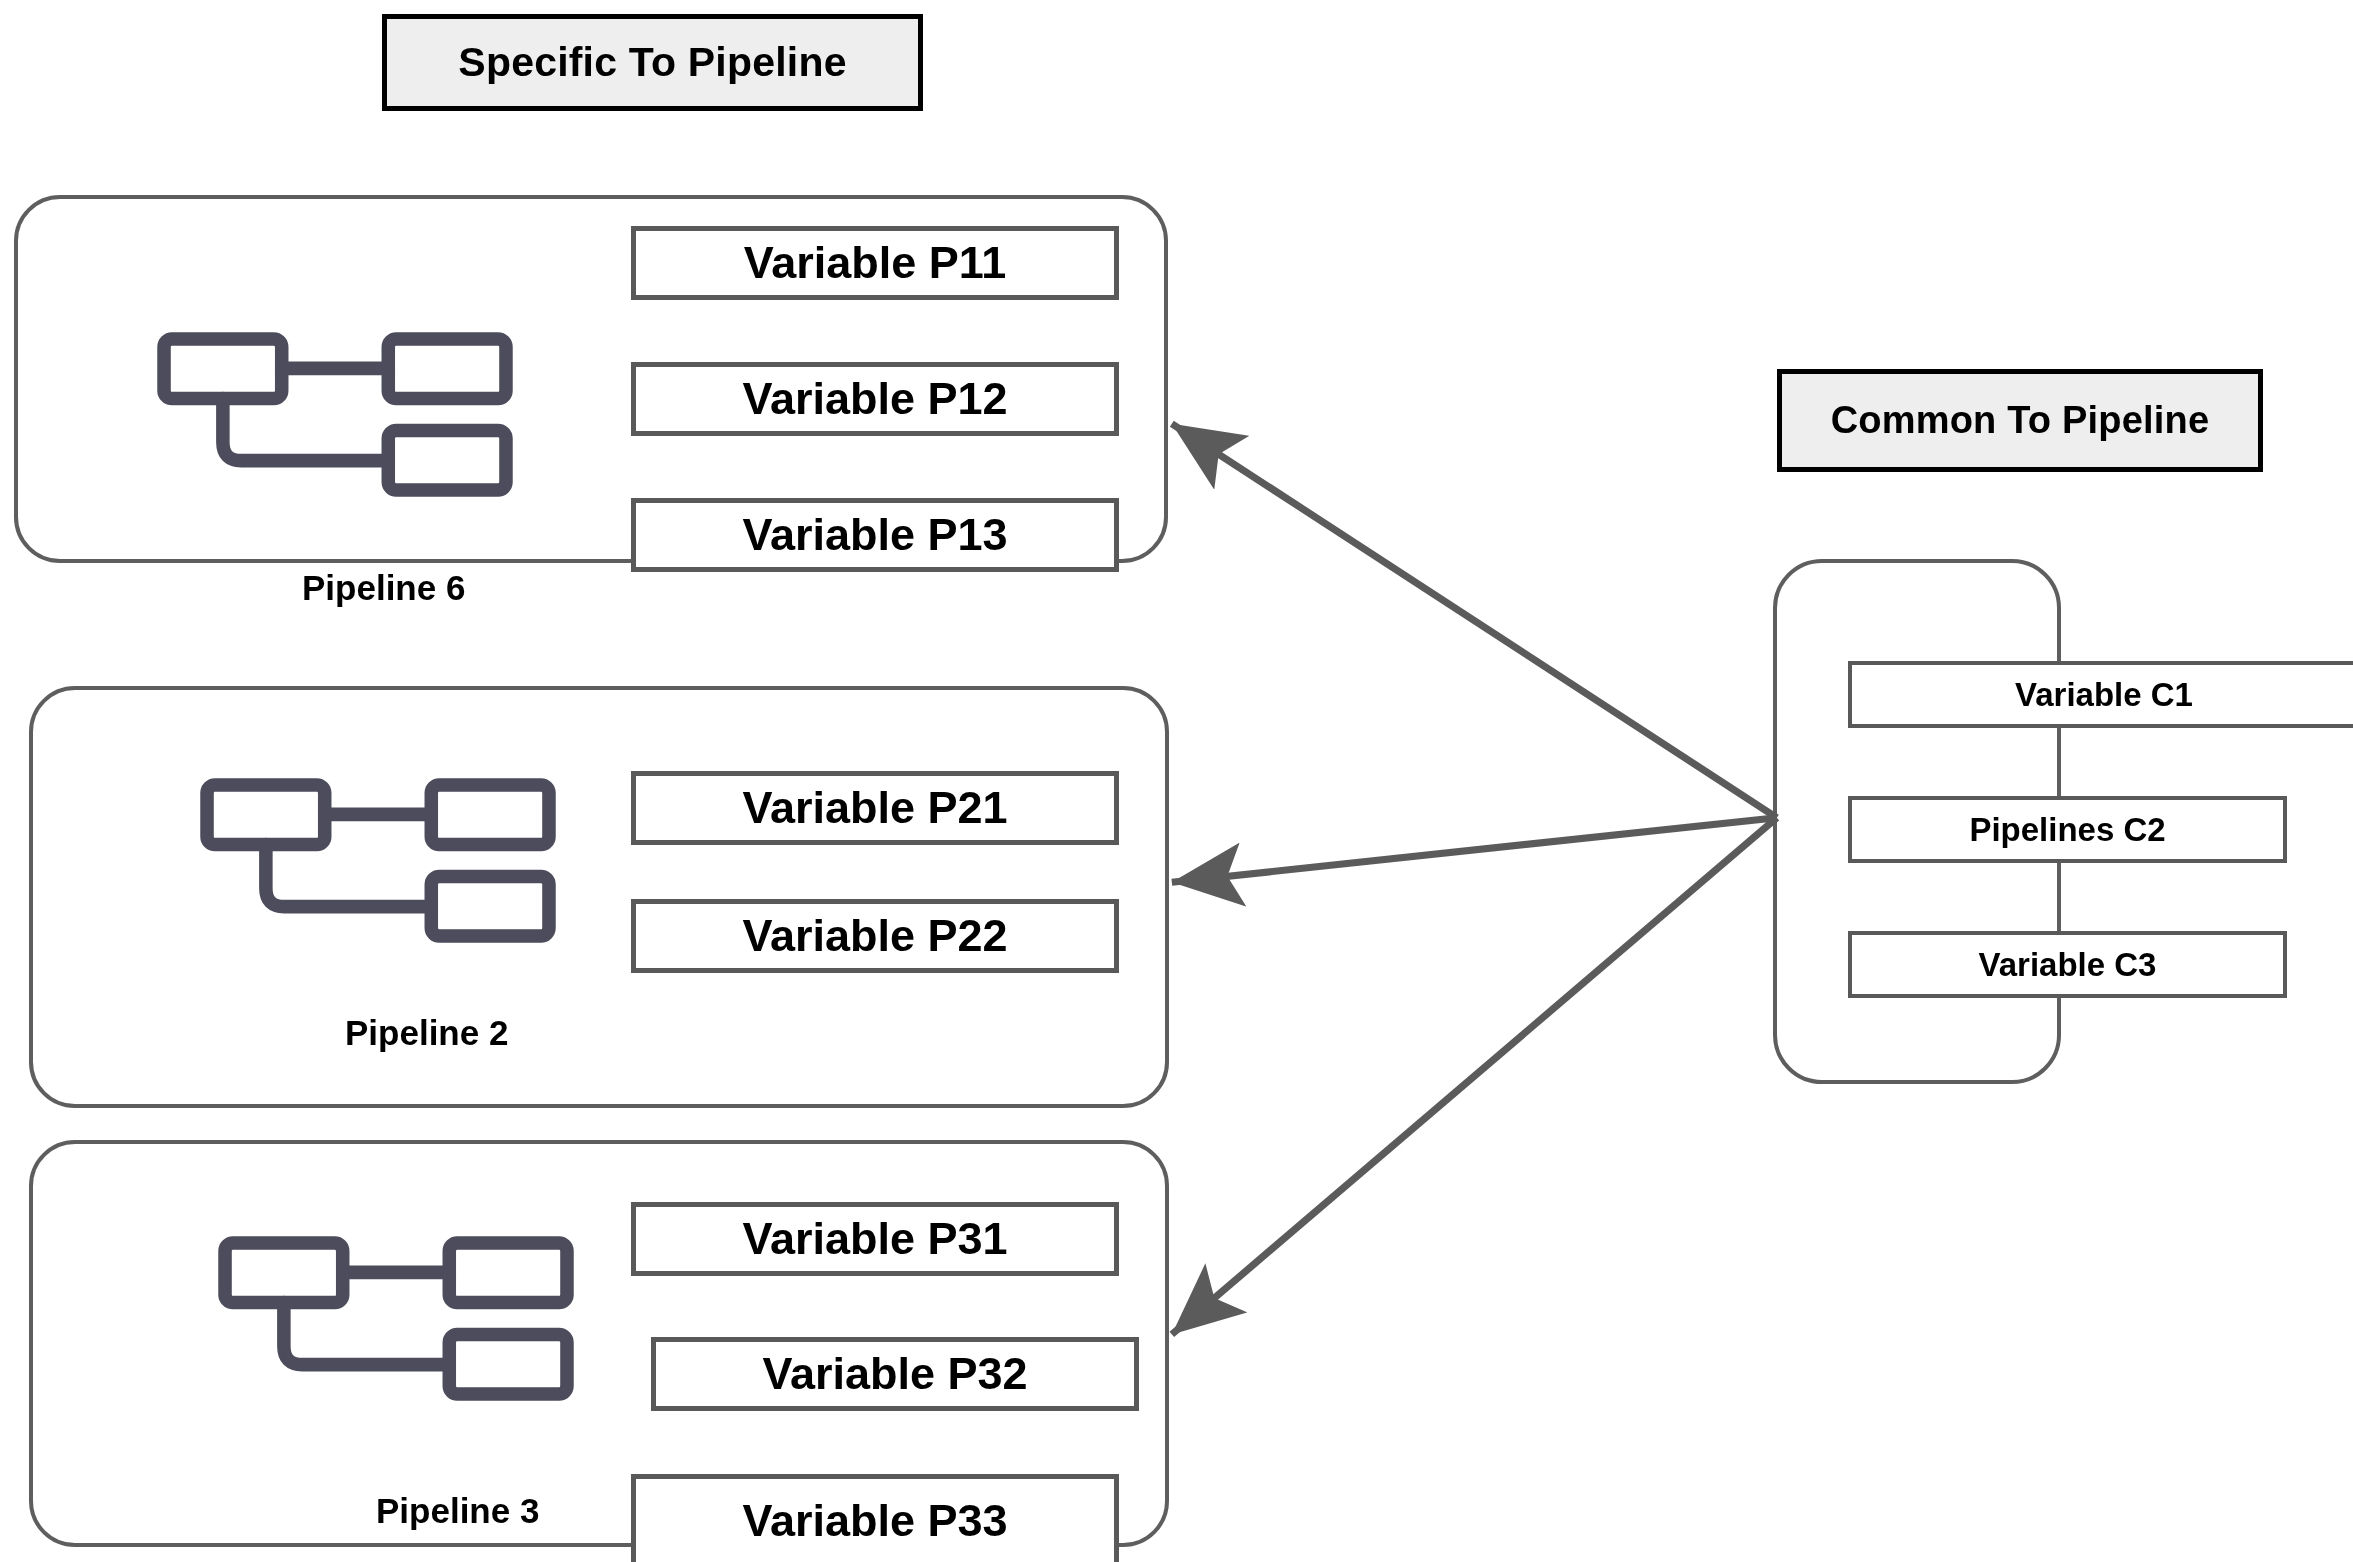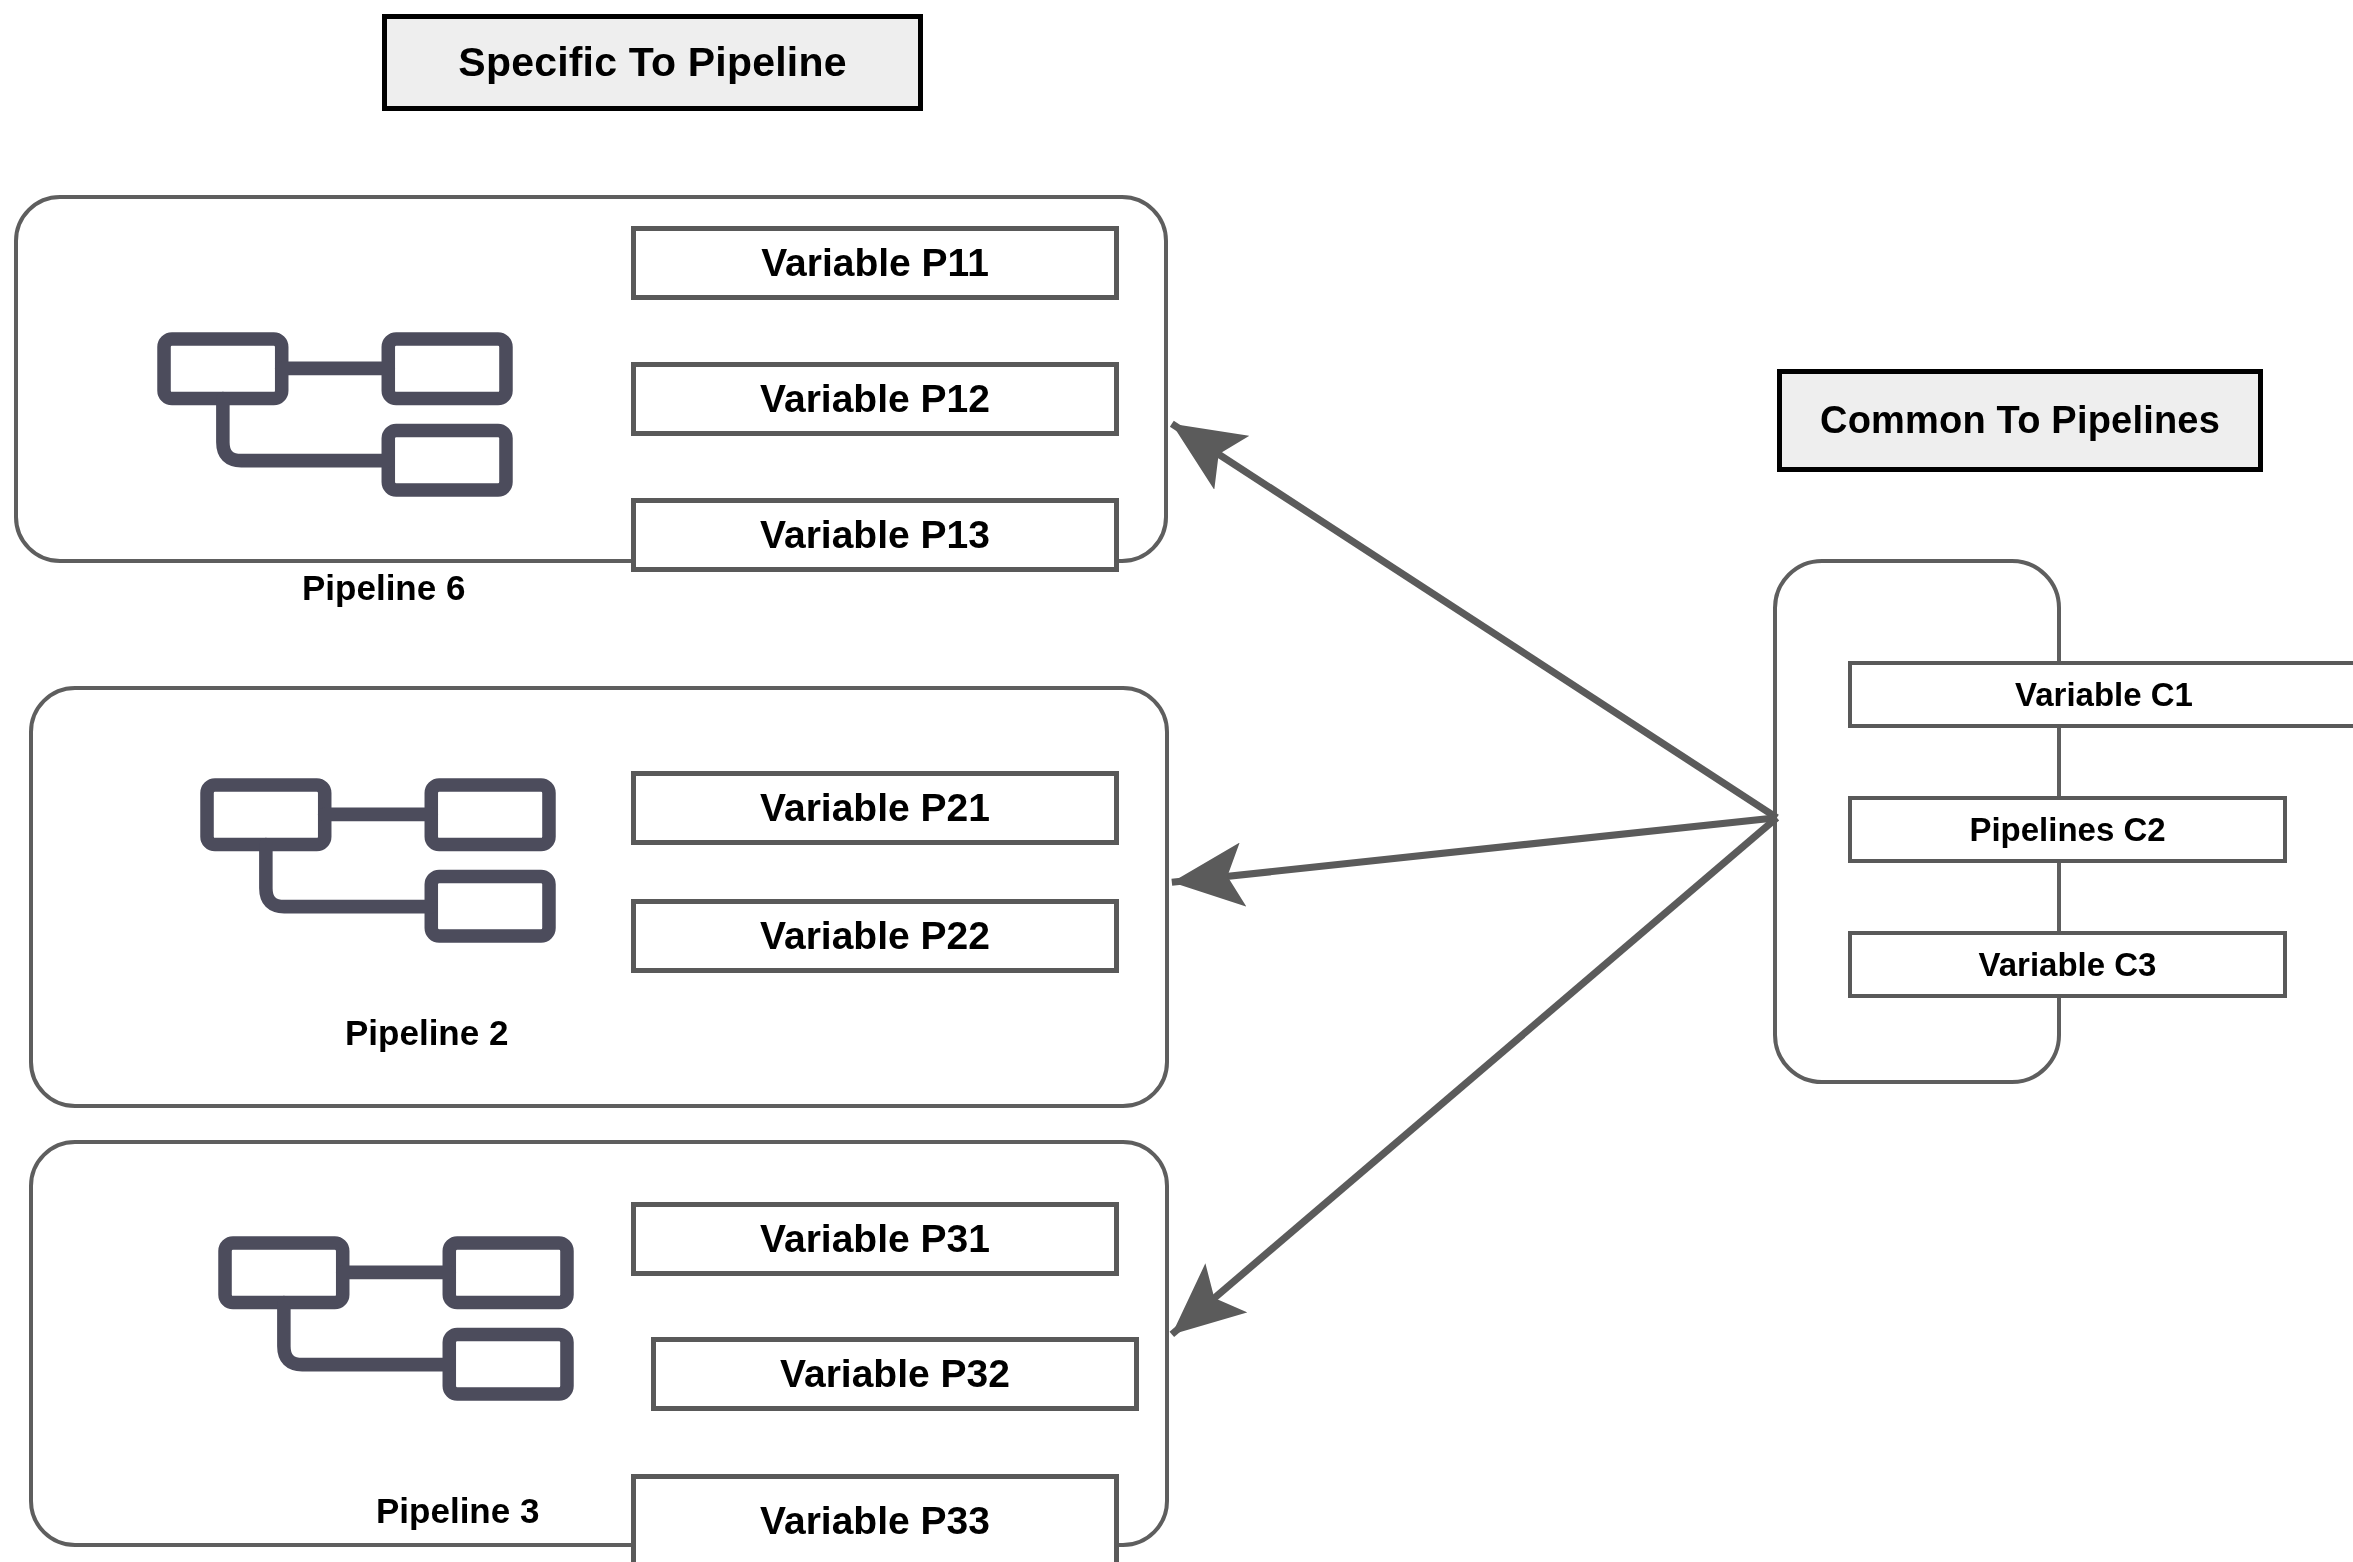--- a/index.html
+++ b/index.html
@@ -64,21 +64,21 @@
   .var-box {
     position: absolute;
     box-sizing: border-box;
     background: #ffffff;
     border: 5.6px solid #595959;
     display: flex;
     align-items: center;
     justify-content: center;
     color: #000000;
     font-weight: bold;
-    font-size: 39px;
+    font-size: 45px;
   }
   .var-box.common {
     font-size: 33px;
     border-width: 4.8px;
   }
 
   
   .pipeline-icon {
     position: absolute;
   }
@@ -103,21 +103,21 @@
     pointer-events: none;
   }
 </style>
 </head>
 <body>
 
 <div id="canvas">
 
   <div class="title-box" id="title-specific">Specific To Pipeline</div>
 
-  <div class="title-box" id="title-common">Common To Pipelines</div>
+  <div class="title-box" id="title-common">Common To Pipeline</div>
 
   <div class="group-box" id="pipeline-group-1"></div>
 
   <div class="pipeline-icon" style="left:156px; top:331px;">
     <svg width="358" height="167" viewBox="0 0 450 210" aria-hidden="true">
       <g fill="none" stroke="#4c4c5c" stroke-width="17" stroke-linecap="round" stroke-linejoin="round">
         <rect x="10" y="10" width="148" height="75" rx="10"></rect>
         <rect x="292" y="10" width="148" height="75" rx="10"></rect>
         <rect x="292" y="125" width="148" height="75" rx="10"></rect>
         <path d="M158 47 L292 47"></path>

